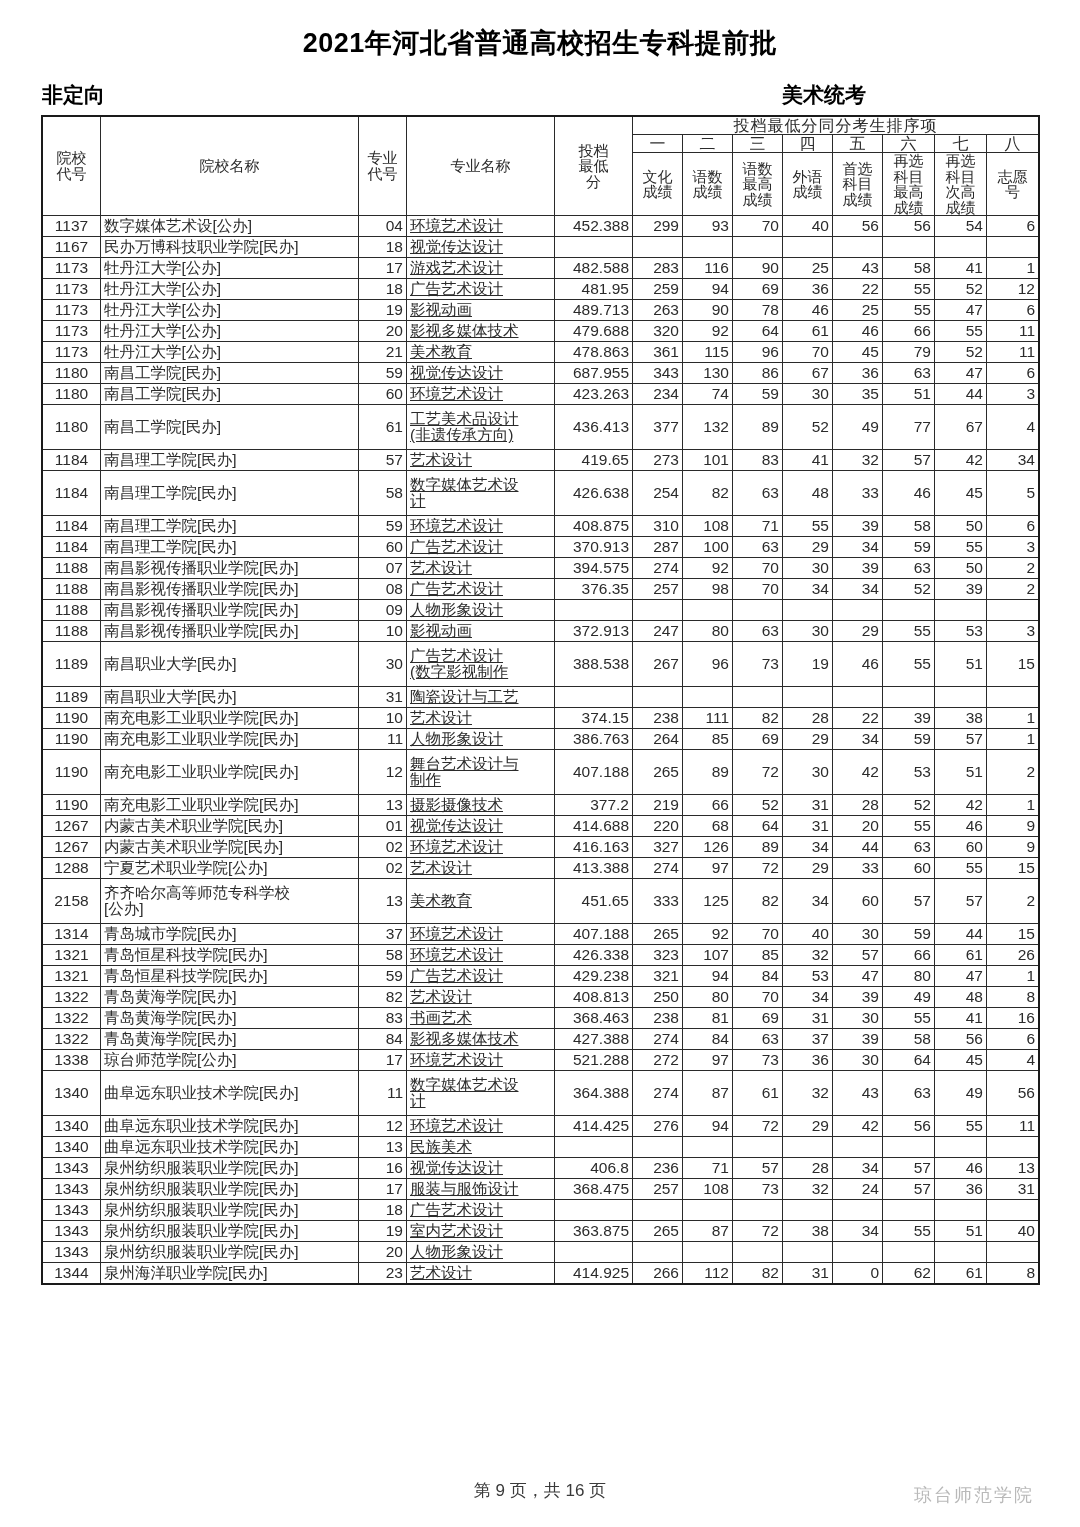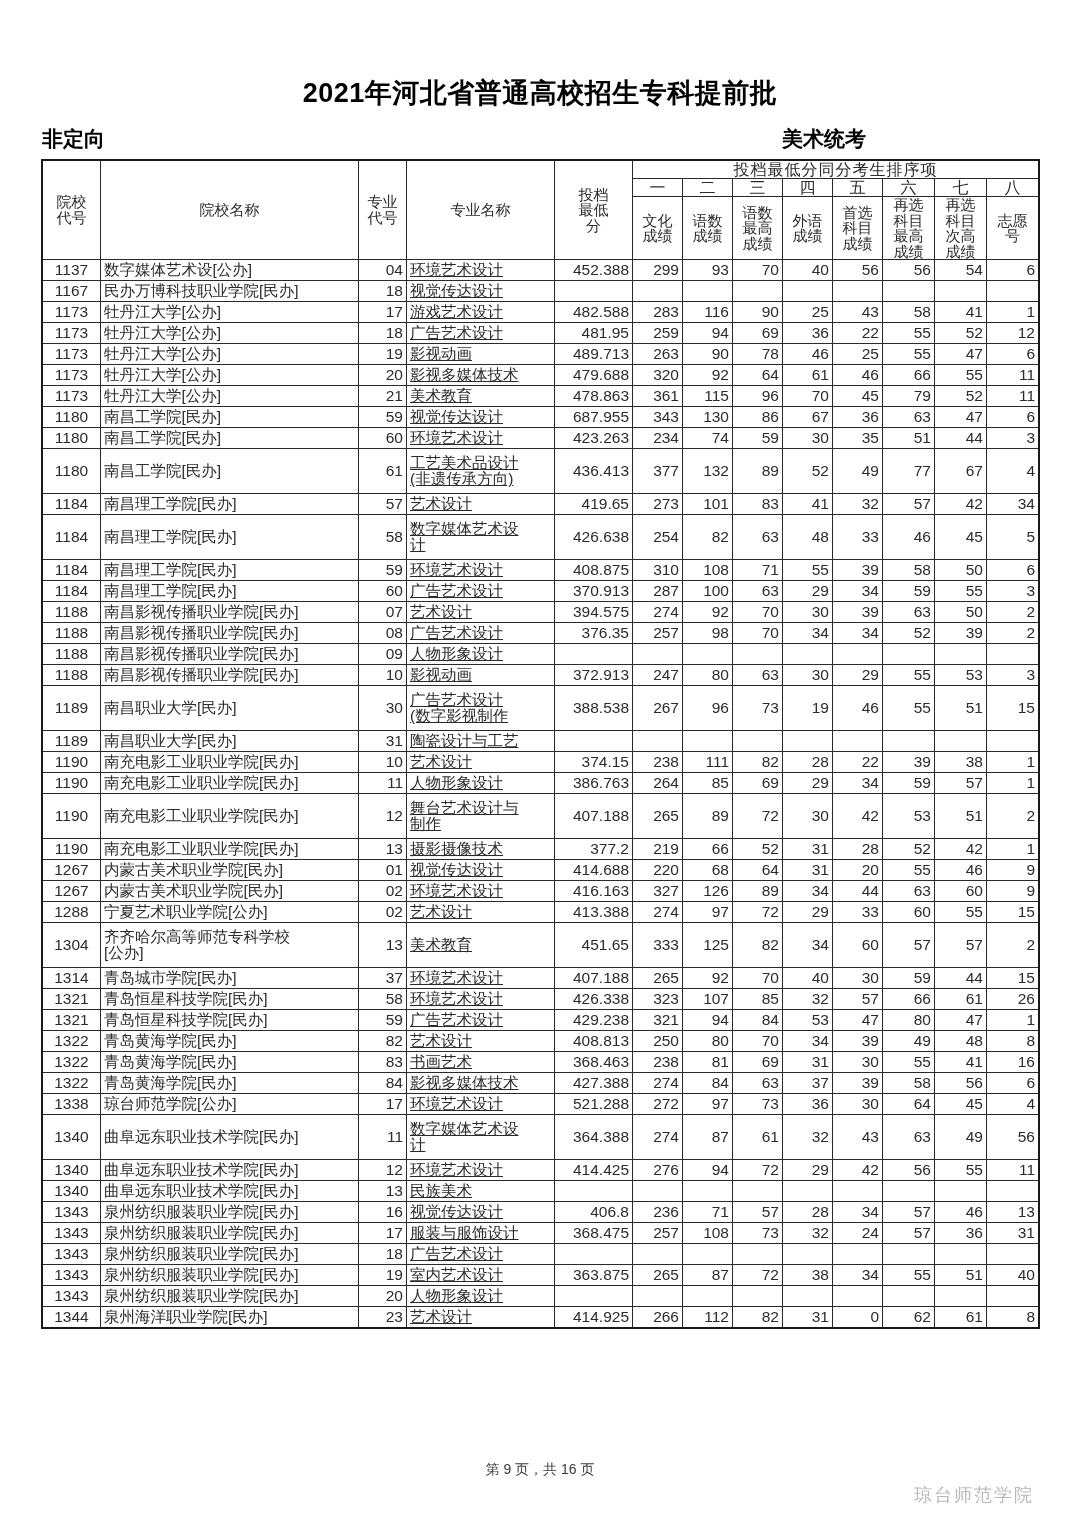--- a/index.html
+++ b/index.html
@@ -18,34 +18,34 @@
 
   .page {
     width: 1080px;
     height: 1527px;
     position: relative;
     box-sizing: border-box;
   }
 
   
   .title-block {
-    padding-top: 76px;
+    padding-top: 26px;
     text-align: center;
   }
   .title-line {
     font-size: 27px;
     font-weight: bold;
     letter-spacing: 0.5px;
     line-height: 1.28;
     color: #000;
   }
 
   
   .subheader {
-    margin: 14px 42px 7px 42px;
+    margin: 20px 42px 7px 42px;
     display: flex;
     justify-content: space-between;
     align-items: flex-start;
   }
   .subheader-left {
     font-size: 21px;
     font-weight: bold;
     color: #000;
   }
   .subheader-right {
@@ -127,23 +127,23 @@
   .footer {
     position: absolute;
     left: 0;
     right: 0;
     bottom: 0;
     height: 84px;
   }
   .page-num {
     position: absolute;
     left: 0; right: 0;
-    top: 18px;
+    top: 36px;
     text-align: center;
-    font-size: 14px;
+    font-size: 17px;
     color: #3a3a3a;
   }
   .watermark {
     position: absolute;
     right: 46px;
     top: 40px;
     font-size: 18px;
     color: #b9b9b9;
     letter-spacing: 2px;
   }
@@ -661,21 +661,21 @@
             <td class="num">274</td>
             <td class="num">97</td>
             <td class="num">72</td>
             <td class="num">29</td>
             <td class="num">33</td>
             <td class="num">60</td>
             <td class="num">55</td>
             <td class="num">15</td>
           </tr>
           <tr class="r2">
-            <td class="code">1304</td>
+            <td class="code">2158</td>
             <td class="school">
               <span class="stackname">齐齐哈尔高等师范专科学校</span>
               <span class="stackname">[公办]</span>
             </td>
             <td class="mcode">13</td>
             <td class="mname">美术教育</td>
             <td class="num">451.65</td>
             <td class="num">333</td>
             <td class="num">125</td>
             <td class="num">82</td>

